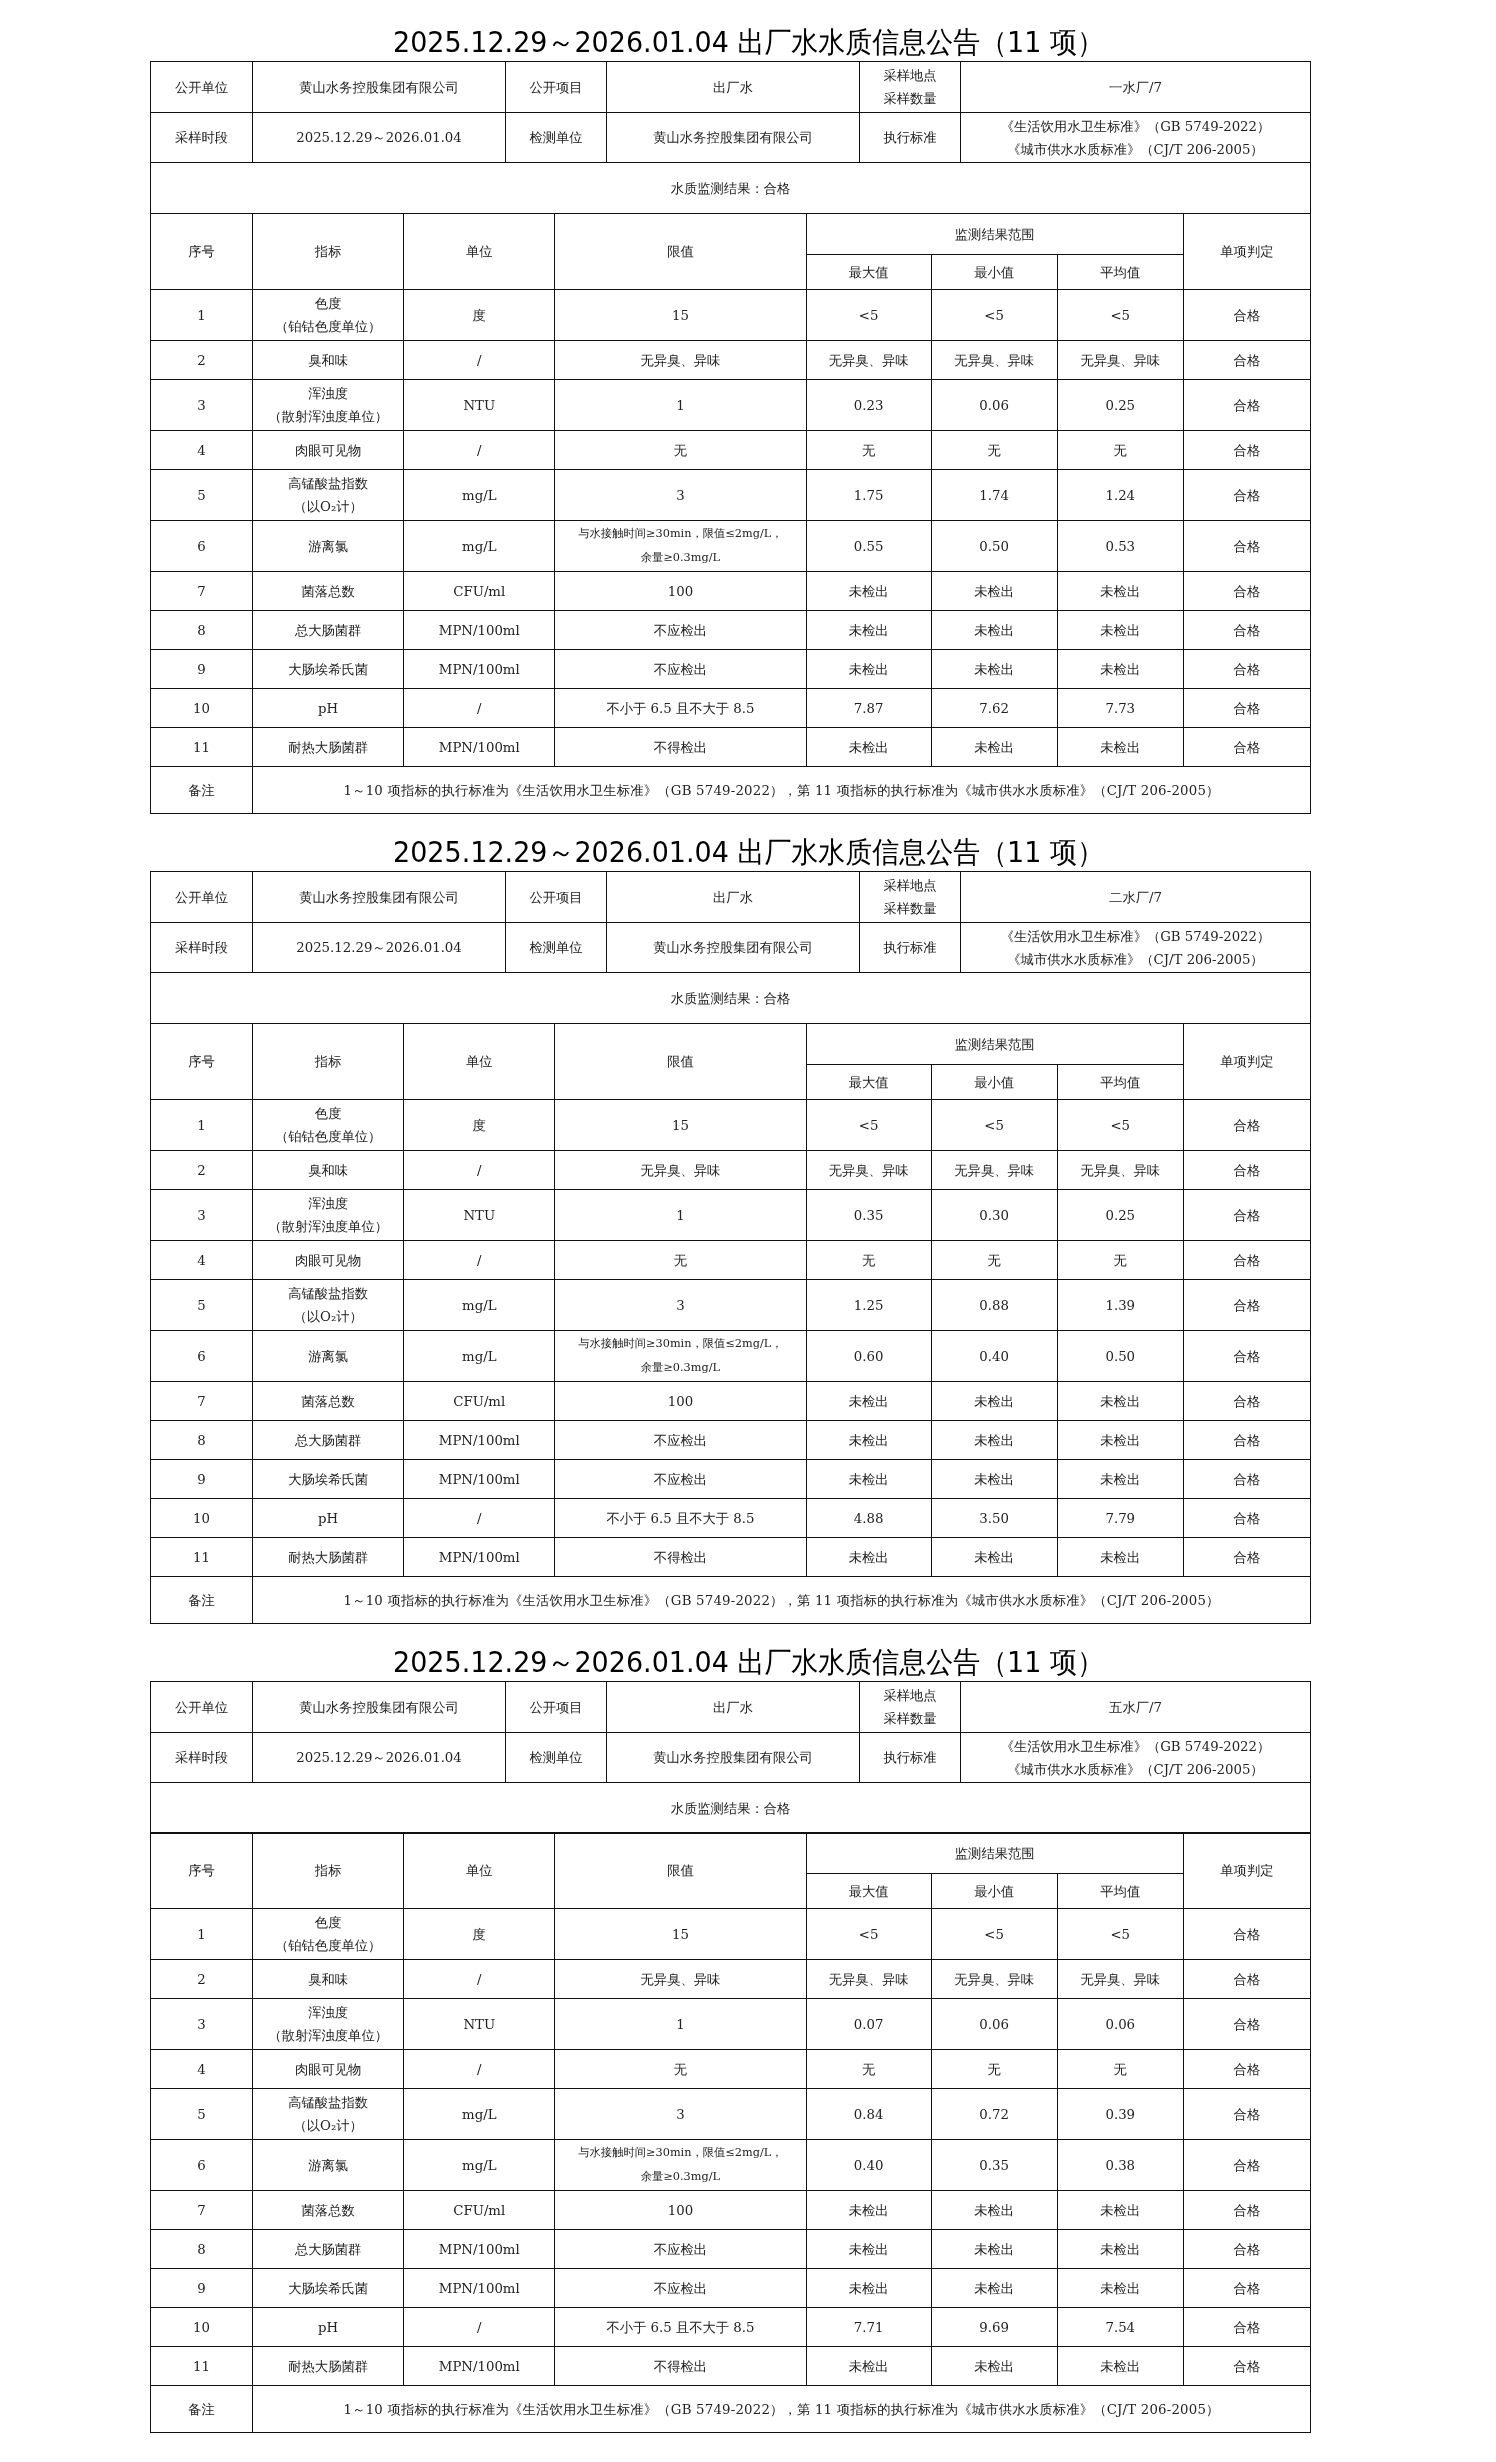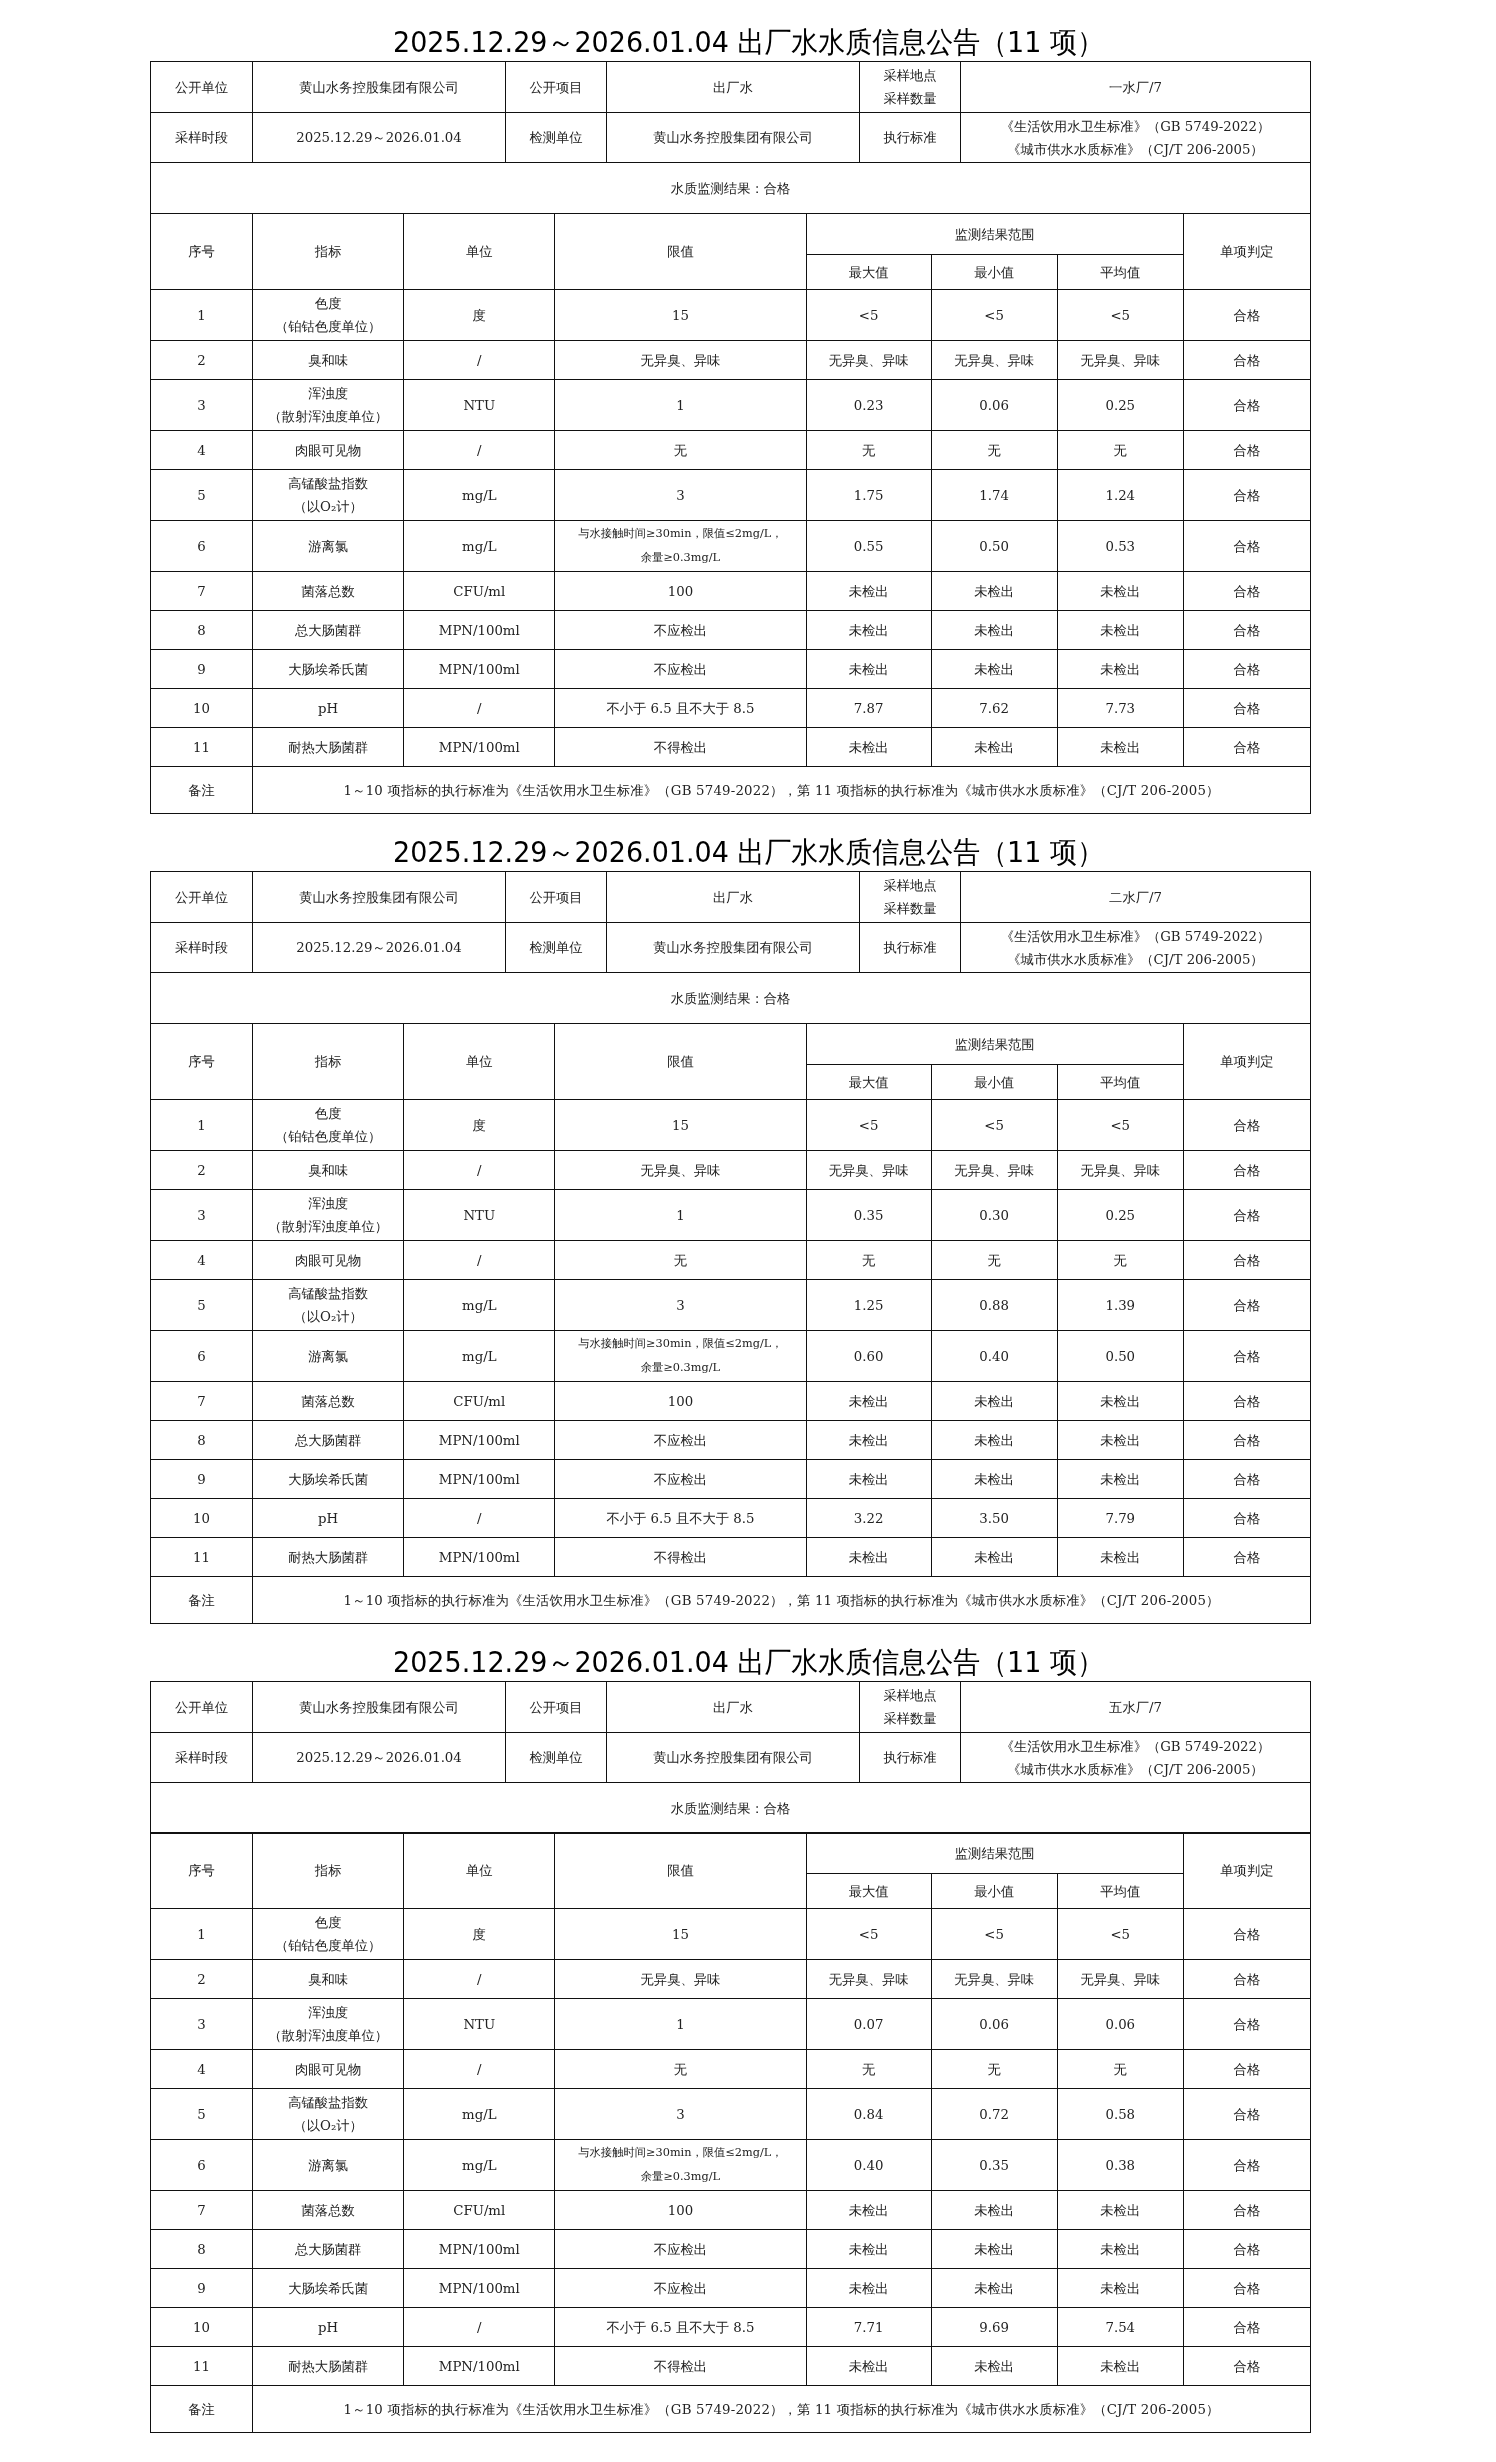--- a/index.html
+++ b/index.html
@@ -419,21 +419,21 @@
             <td>未检出</td>
             <td>合格</td>
           </tr>
           <tr style="height: 39px;">
             <td>10</td>
             <td>
               <span class="l2">pH</span>
             </td>
             <td>/</td>
             <td>不小于 6.5 且不大于 8.5</td>
-            <td>3.22</td>
+            <td>4.88</td>
             <td>3.50</td>
             <td>7.79</td>
             <td>合格</td>
           </tr>
           <tr style="height: 39px;">
             <td>11</td>
             <td>
               <span class="l2">耐热大肠菌群</span>
             </td>
             <td>MPN/100ml</td>
@@ -568,21 +568,21 @@
           <tr style="height: 51px;">
             <td>5</td>
             <td>
               <span class="l2">高锰酸盐指数</span>
               <span class="l2">（以O₂计）</span>
             </td>
             <td>mg/L</td>
             <td>3</td>
             <td>0.84</td>
             <td>0.72</td>
-            <td>0.58</td>
+            <td>0.39</td>
             <td>合格</td>
           </tr>
           <tr style="height: 51px;">
             <td>6</td>
             <td>
               <span class="l2">游离氯</span>
             </td>
             <td>mg/L</td>
             <td class="small">
               <span class="l2">与水接触时间≥30min，限值≤2mg/L，</span>

